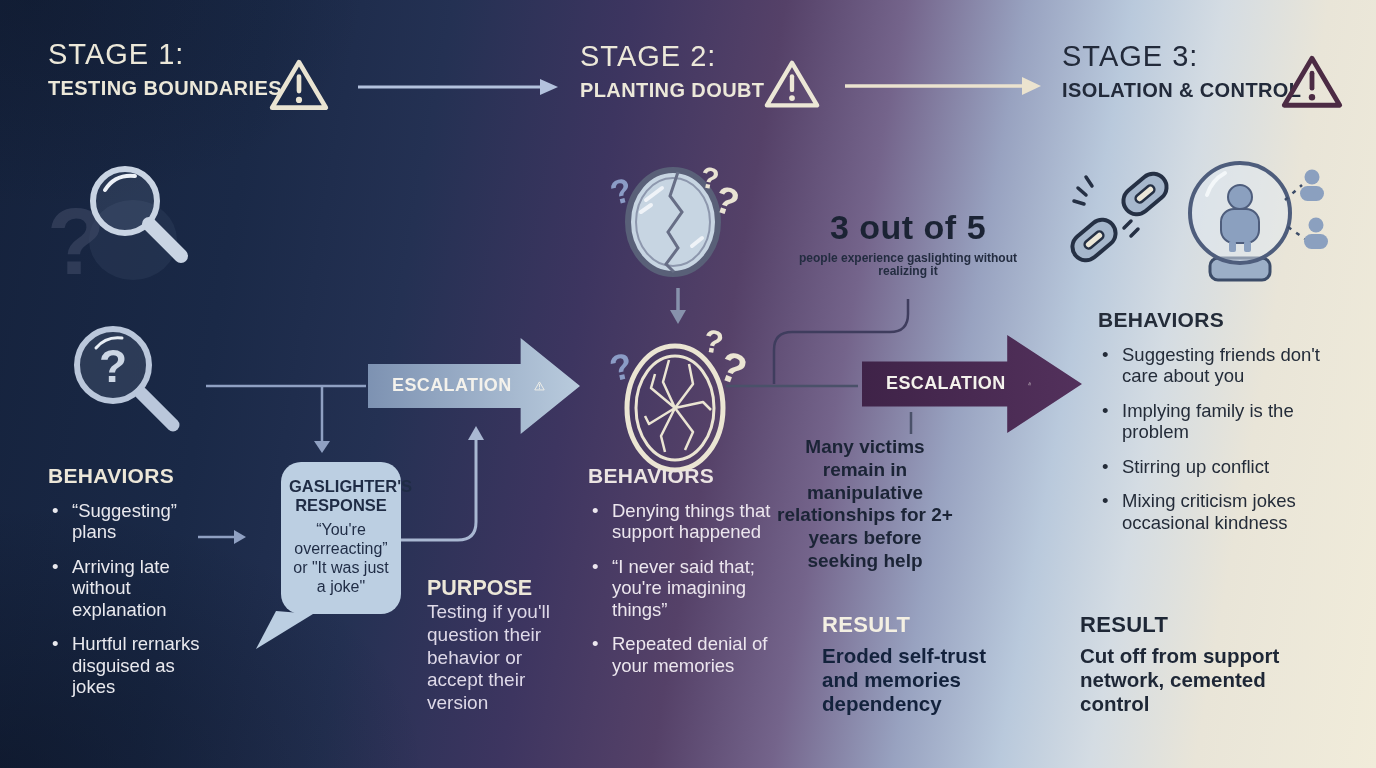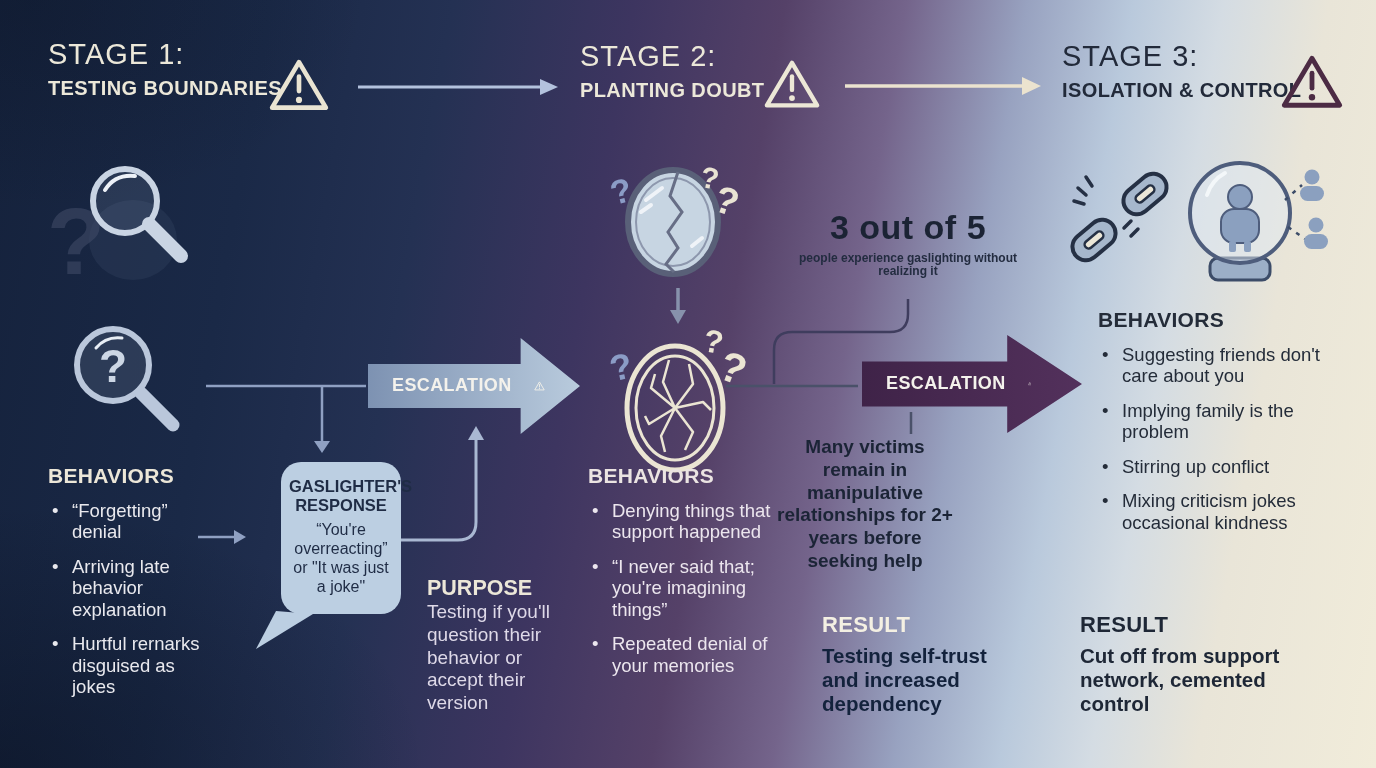--- a/index.html
+++ b/index.html
@@ -182,22 +182,22 @@
       <circle cx="53" cy="43" r="36" fill="rgba(62,76,104,0.55)" stroke="#bac7db" stroke-width="6"></circle>
       <path d="M36 26 Q46 14 62 16" fill="none" stroke="#e8eef5" stroke-width="3" stroke-linecap="round"></path>
       <text x="53" y="60" text-anchor="middle" font-size="46" font-weight="700" fill="#ccd6e4">?</text>
       <line x1="81" y1="71" x2="113" y2="103" stroke="#bac7db" stroke-width="13" stroke-linecap="round"></line>
     </svg>
   </div>
 
   <section class="behaviors b1">
     <h3>BEHAVIORS</h3>
     <ul>
-      <li>“Forgetting” denial</li>
-      <li>Arriving late behavior explanation</li>
+      <li>“Suggesting” plans</li>
+      <li>Arriving late without explanation</li>
       <li>Hurtful rernarks disguised as jokes</li>
     </ul>
   </section>
 
   <div class="abs bubble">
     <div class="bubble-head">GASLIGHTER'S RESPONSE</div>
     <div class="bubble-body">“You're overreacting” or "It was just a joke"</div>
   </div>
 
   <div class="esc esc1">
@@ -264,21 +264,21 @@
             <circle cx="30" cy="41.5" r="3.2" fill="currentColor"></circle>
           </svg>
       </span>
     </div>
   </div>
 
   <div class="abs victims">Many victims remain in manipulative relationships for 2+ years before seeking help</div>
 
   <section class="result r2">
     <h3>RESULT</h3>
-    <p>Testing self-trust and increased dependency</p>
+    <p>Eroded self-trust and memories dependency</p>
   </section>
 
   <div class="abs icon chain">
     <svg viewBox="0 0 120 112">
       <g transform="translate(24,72) rotate(-40)">
         <rect x="-24" y="-13.5" width="48" height="27" rx="13.5" fill="#a6b7cc" stroke="#253044" stroke-width="4"></rect>
         <rect x="-11" y="-4" width="22" height="8" rx="4" fill="#ece7d8" stroke="#253044" stroke-width="2.5"></rect>
       </g>
       <g transform="translate(75,26) rotate(-40)">
         <rect x="-24" y="-13.5" width="48" height="27" rx="13.5" fill="#a6b7cc" stroke="#253044" stroke-width="4"></rect>

